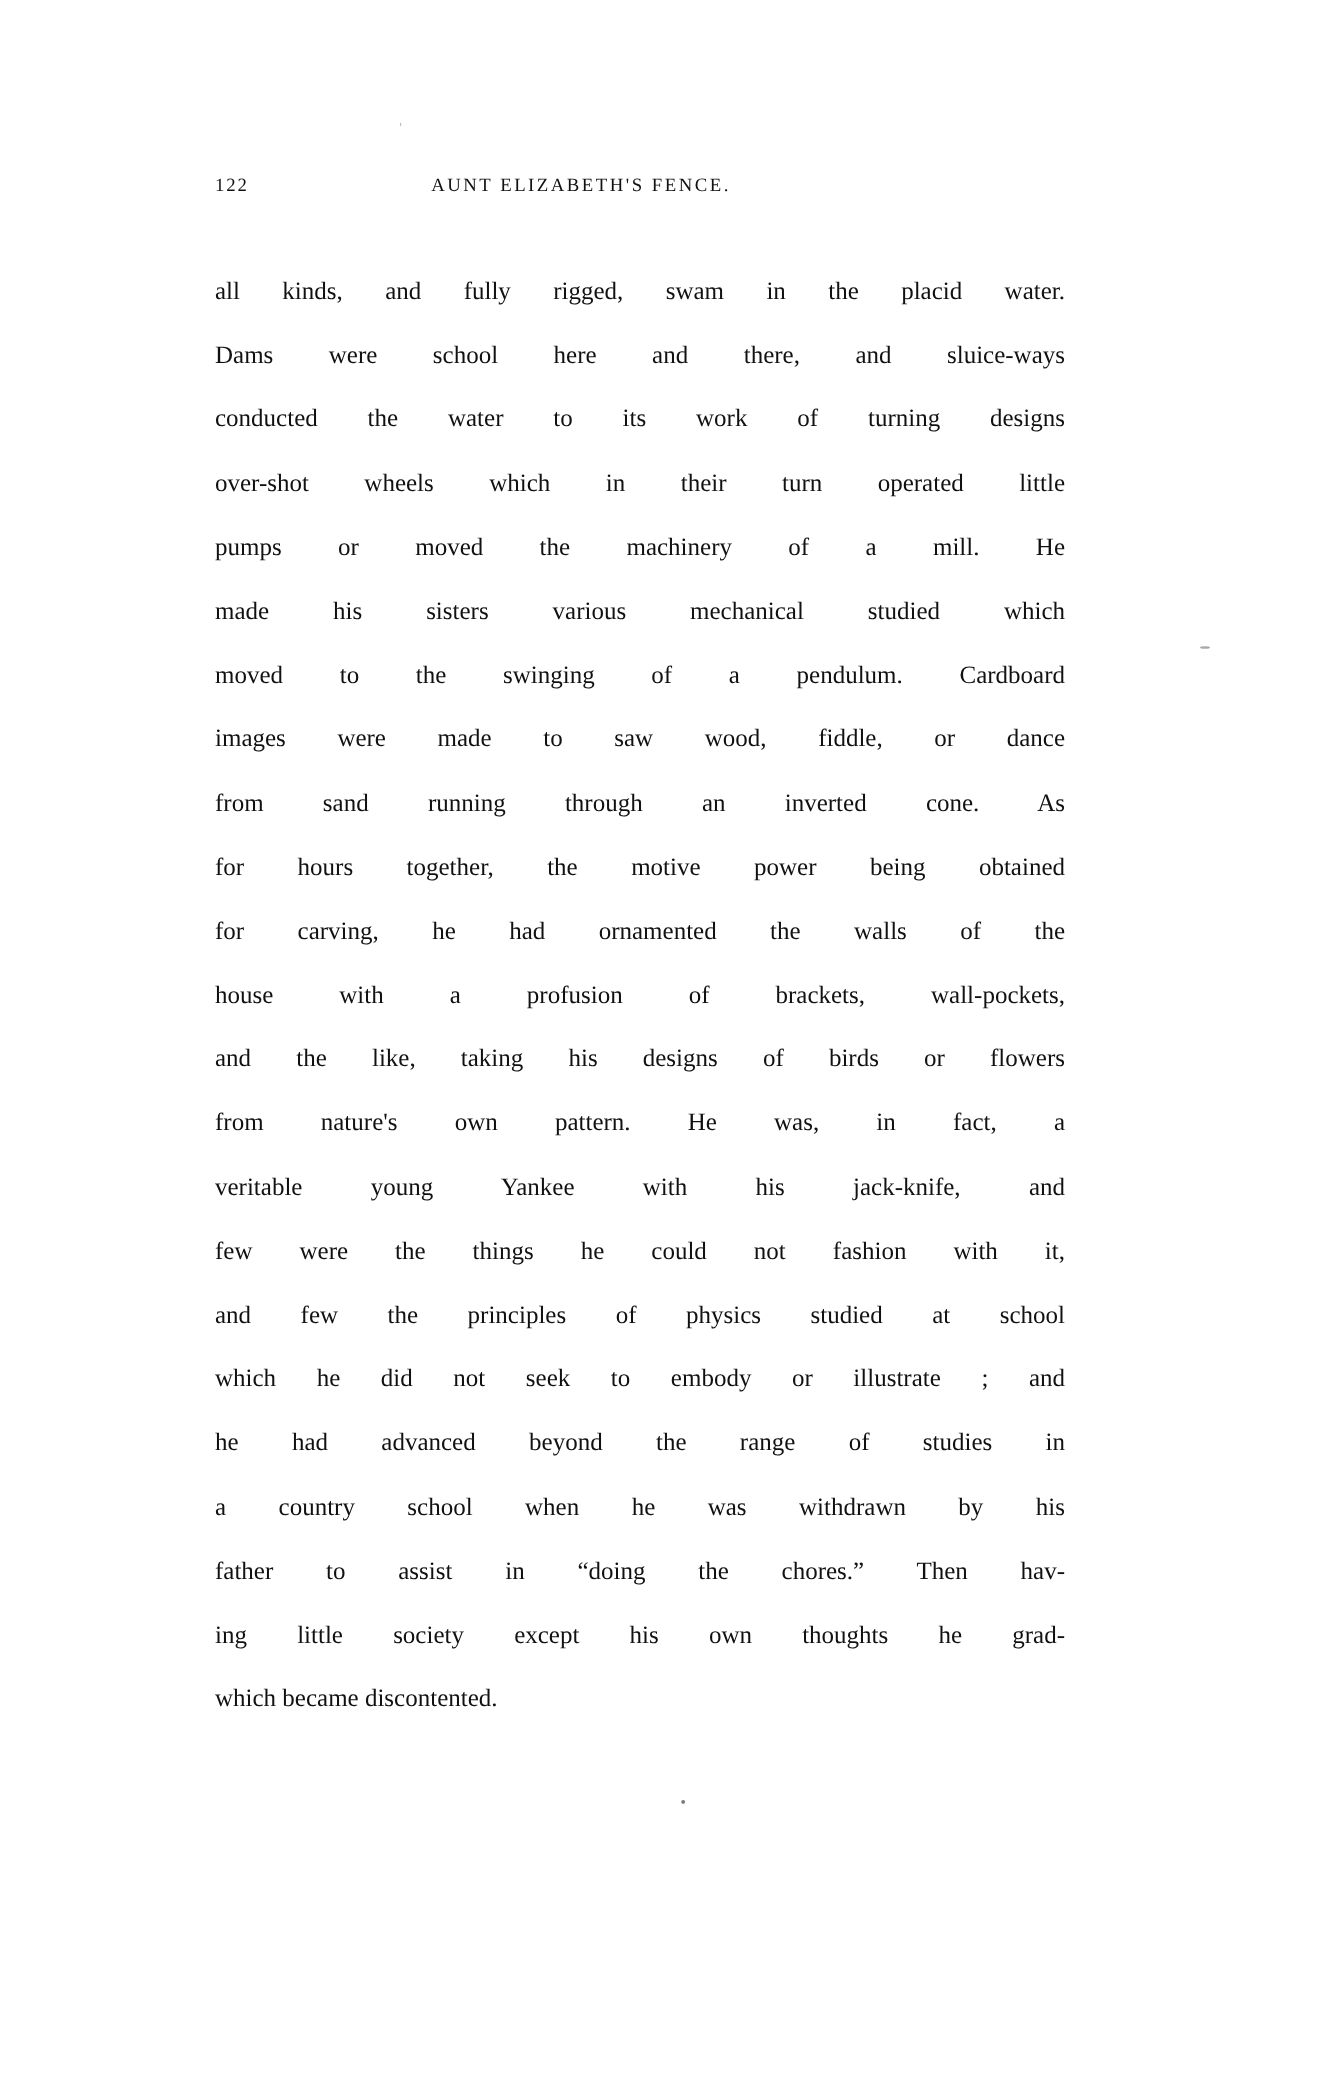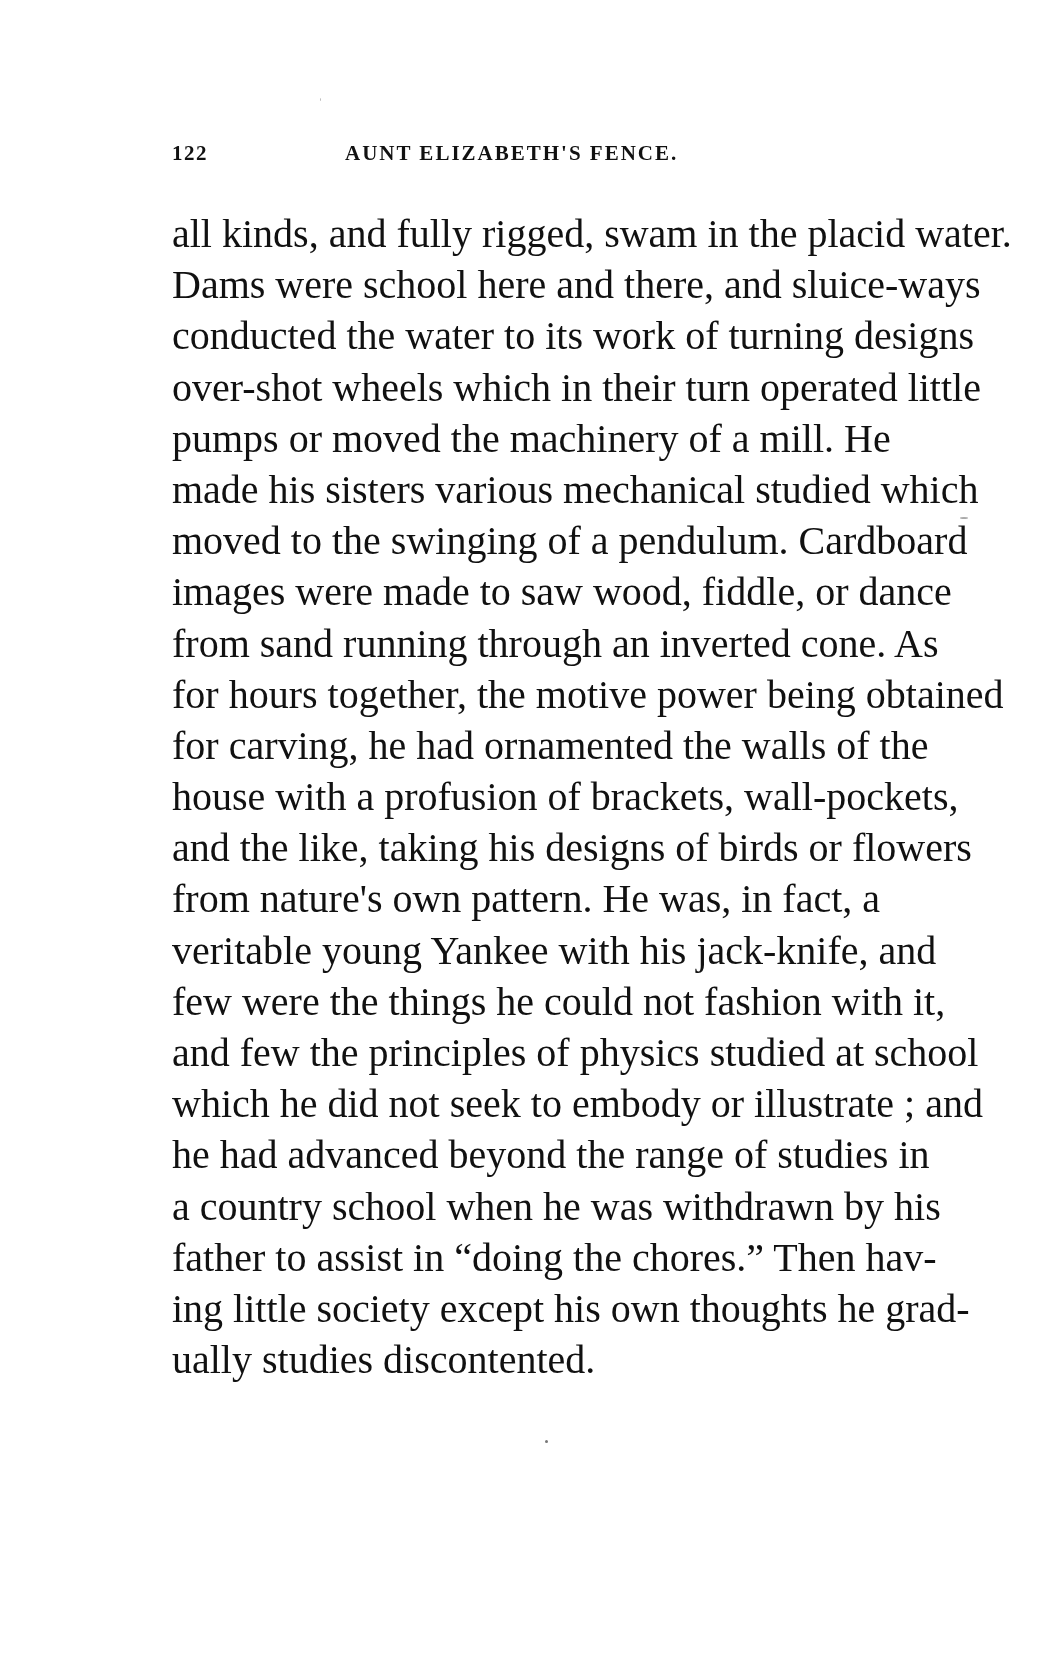--- a/index.html
+++ b/index.html
@@ -21,22 +21,22 @@
       width: 1056px;
       height: 1664px;
       background: #ffffff;
     }
     .running-head {
       position: absolute;
       top: 141px;
       left: 172px;
       width: 560px;
       height: 30px;
-      font-size: 21px;
-      font-weight: bold;
+      font-size: 15px;
+      font-weight: normal;
       letter-spacing: 1.5px;
       text-align: right;
     }
     .page-number {
       position: absolute;
       left: 0;
       top: 0;
     }
     .running-title {
       position: absolute;
@@ -49,21 +49,21 @@
     .body-text {
       position: absolute;
       left: 172px;
       top: 208px;
       width: 680px;
     }
     .line {
       display: block;
       height: 51.2px;
       line-height: 51.2px;
-      font-size: 40px;
+      font-size: 20px;
       white-space: nowrap;
       text-align: justify;
       text-align-last: justify;
     }
     .line.last {
       text-align-last: left;
     }
     .speck {
       position: absolute;
       background: #777;
@@ -96,19 +96,19 @@
     <span class="line">and the like, taking his designs of birds or flowers</span>
     <span class="line">from nature's own pattern. He was, in fact, a</span>
     <span class="line">veritable young Yankee with his jack-knife, and</span>
     <span class="line">few were the things he could not fashion with it,</span>
     <span class="line">and few the principles of physics studied at school</span>
     <span class="line">which he did not seek to embody or illustrate ; and</span>
     <span class="line">he had advanced beyond the range of studies in</span>
     <span class="line">a country school when he was withdrawn by his</span>
     <span class="line">father to assist in “doing the chores.” Then hav-</span>
     <span class="line">ing little society except his own thoughts he grad-</span>
-    <span class="line last">ually studies discontented.</span>
+    <span class="line last">which became discontented.</span>
   </div>
 
   <span class="speck" style="left:545px;top:1440px;width:3px;height:3px;"></span>
   <span class="speck" style="left:960px;top:517px;width:8px;height:2px;background:#aaa;"></span>
   <span class="speck" style="left:320px;top:98px;width:1px;height:3px;background:#bbb;"></span>
 </div>
 
 </body></html>

